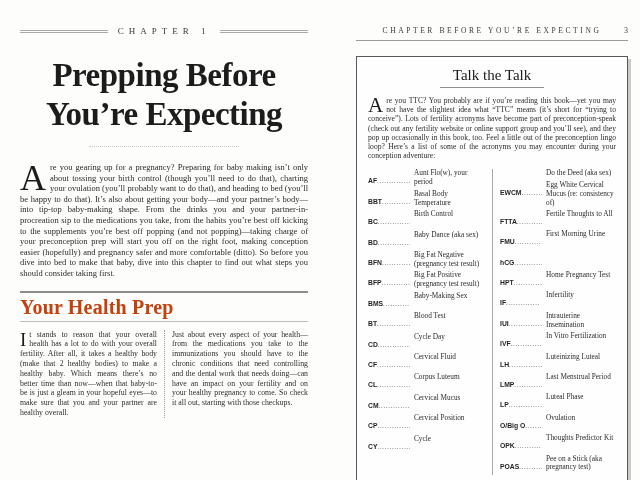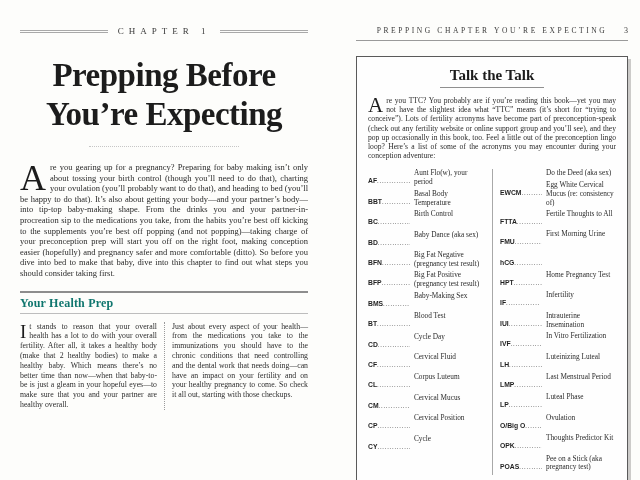--- a/index.html
+++ b/index.html
@@ -26,41 +26,41 @@
   }
   .ornament { width:150px; margin:12px auto 0; border-top:1px dotted #c6c6c6; height:0; }
   .intro {
     margin-top:15px; font-size:8.5px; line-height:10.6px; text-align:justify; color:#2a2a2a;
   }
   .dropcap-lg {
     float:left; font-size:36px; line-height:29px; padding:2px 4px 0 0; color:#1c1c1c;
   }
   .section { margin-top:12px; }
   .rule-thick { border-top:2px solid #8d8d8d; }
-  .section-heading { font-size:12px; font-weight:bold; color:#0f766e; padding:3px 0 2px; letter-spacing:0.2px; }
+  .section-heading { font-size:20px; font-weight:bold; color:#c2410c; padding:3px 0 2px; letter-spacing:0.2px; }
   .rule-thin { border-top:1px solid #bdbdbd; }
   .two-cols { display:flex; margin-top:8px; }
   .col { width:50%; font-size:7.8px; line-height:9.8px; text-align:justify; color:#2c2c2c; }
   .col-left { padding-right:7px; }
   .col-right { padding-left:7px; border-left:1px dotted #9a9a9a;font-family:Liberation Serif, serif; }
   .dropcap-sm { float:left; font-size:19px; line-height:17px; padding:1px 3px 0 0; color:#1c1c1c; }
 
   
   .page-right { left:356px; top:26px; width:272px; }
   .running-head { position:relative; height:12px; }
   .rh-label {
     text-align:center; font-size:7.5px; letter-spacing:2.6px; color:#3a3a3a; white-space:nowrap;
   }
   .rh-number { position:absolute; right:0; top:0; font-size:8px; color:#3a3a3a; }
   .rh-rule { border-top:1px solid #9a9a9a; margin-top:2px; }
   .talk-box {
     margin-top:15px; background:#fefefe; border:1px solid #5a5a5a;
     box-shadow:3px 3px 0 #cccbc9; padding:10px 11px 12px;
   }
-  .box-title { text-align:center; font-size:15px; font-weight:bold; color:#1b1b1b; }
+  .box-title { text-align:center; font-size:15px; font-weight:normal; color:#1b1b1b; }
   .box-title-underline { width:104px; margin:3px auto 8px; border-top:1.5px solid #8f8f8f; }
   .box-intro { font-size:7.6px; line-height:9.2px; text-align:justify; color:#2a2a2a; }
   .dropcap-md { float:left; font-size:21px; line-height:17px; padding:1px 3px 0 0; color:#1c1c1c; }
   .glossary { display:flex; margin-top:9px; }
   .gcol { width:50%; }
   .gcol-left { padding-right:6px; }
   .gcol-right { padding-left:7px; border-left:1px solid #a8a8a8; }
   .gl-row { display:flex; margin-bottom:2.4px; }
   .gl-termcell { flex:none; width:42px; display:flex; align-items:baseline; margin-right:4px; }
   .gl-term { font-family:"Liberation Sans", sans-serif; font-weight:bold; font-size:6.8px; color:#1f1f1f; white-space:nowrap; }
@@ -94,21 +94,21 @@
       <p class="col col-left">
         <span class="dropcap-sm">I</span><span>t stands to reason that your overall health has a lot to do with your overall fertility. After all, it takes a healthy body (make that 2 healthy bodies) to make a healthy baby. Which means there’s no better time than now—when that baby-to-be is just a gleam in your hopeful eyes—to make sure that you and your partner are healthy overall.</span>
       </p>
       <p class="col col-right">Just about every aspect of your health—from the medications you take to the immunizations you should have to the chronic conditions that need controlling and the dental work that needs doing—can have an impact on your fertility and on your healthy pregnancy to come. So check it all out, starting with those checkups.</p>
     </div>
   </div>
 </div>
 
 <div class="page page-right">
   <div class="running-head">
-    <div class="rh-label">PREPPING CHAPTER YOU’RE EXPECTING</div>
+    <div class="rh-label">CHAPTER BEFORE YOU’RE EXPECTING</div>
     <div class="rh-number">3</div>
   </div>
   <div class="rh-rule"></div>
 
   <div class="talk-box">
     <div class="box-title">Talk the Talk</div>
     <div class="box-title-underline"></div>
     <p class="box-intro">
       <span class="dropcap-md">A</span><span>re you TTC? You probably are if you’re reading this book—yet you may not have the slightest idea what “TTC” means (it’s short for “trying to conceive”). Lots of fertility acronyms have become part of preconception-speak (check out any fertility website or online support group and you’ll see), and they pop up occasionally in this book, too. Feel a little out of the preconception lingo loop? Here’s a list of some of the acronyms you may encounter during your conception adventure:</span>
     </p>

